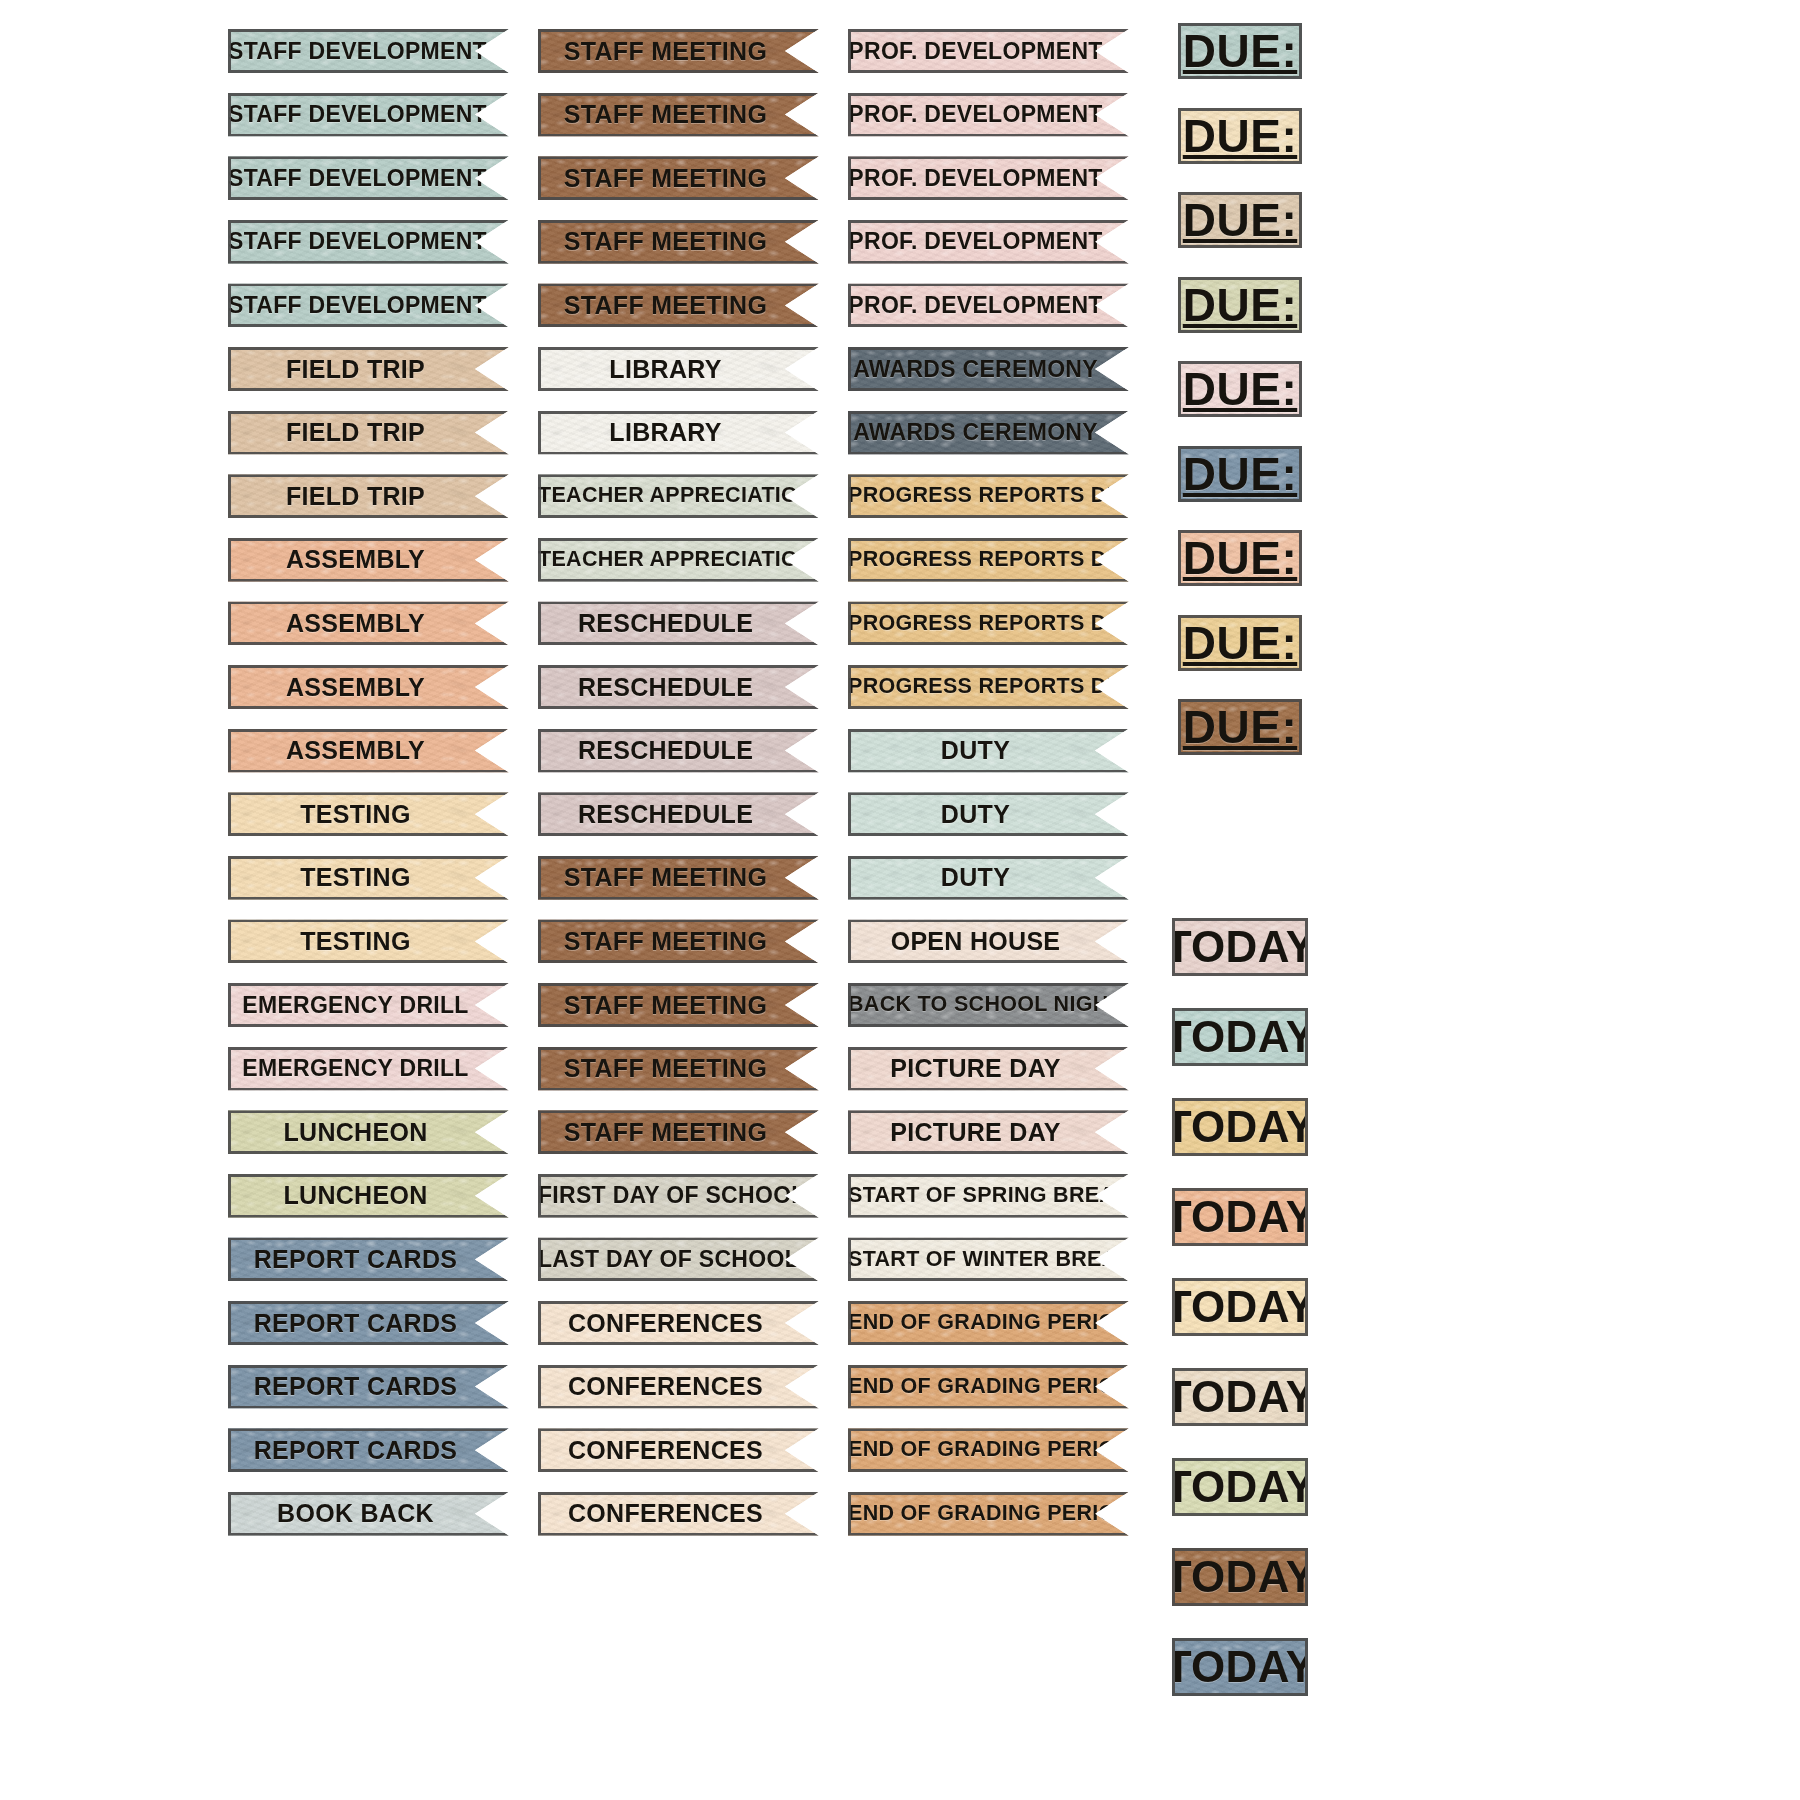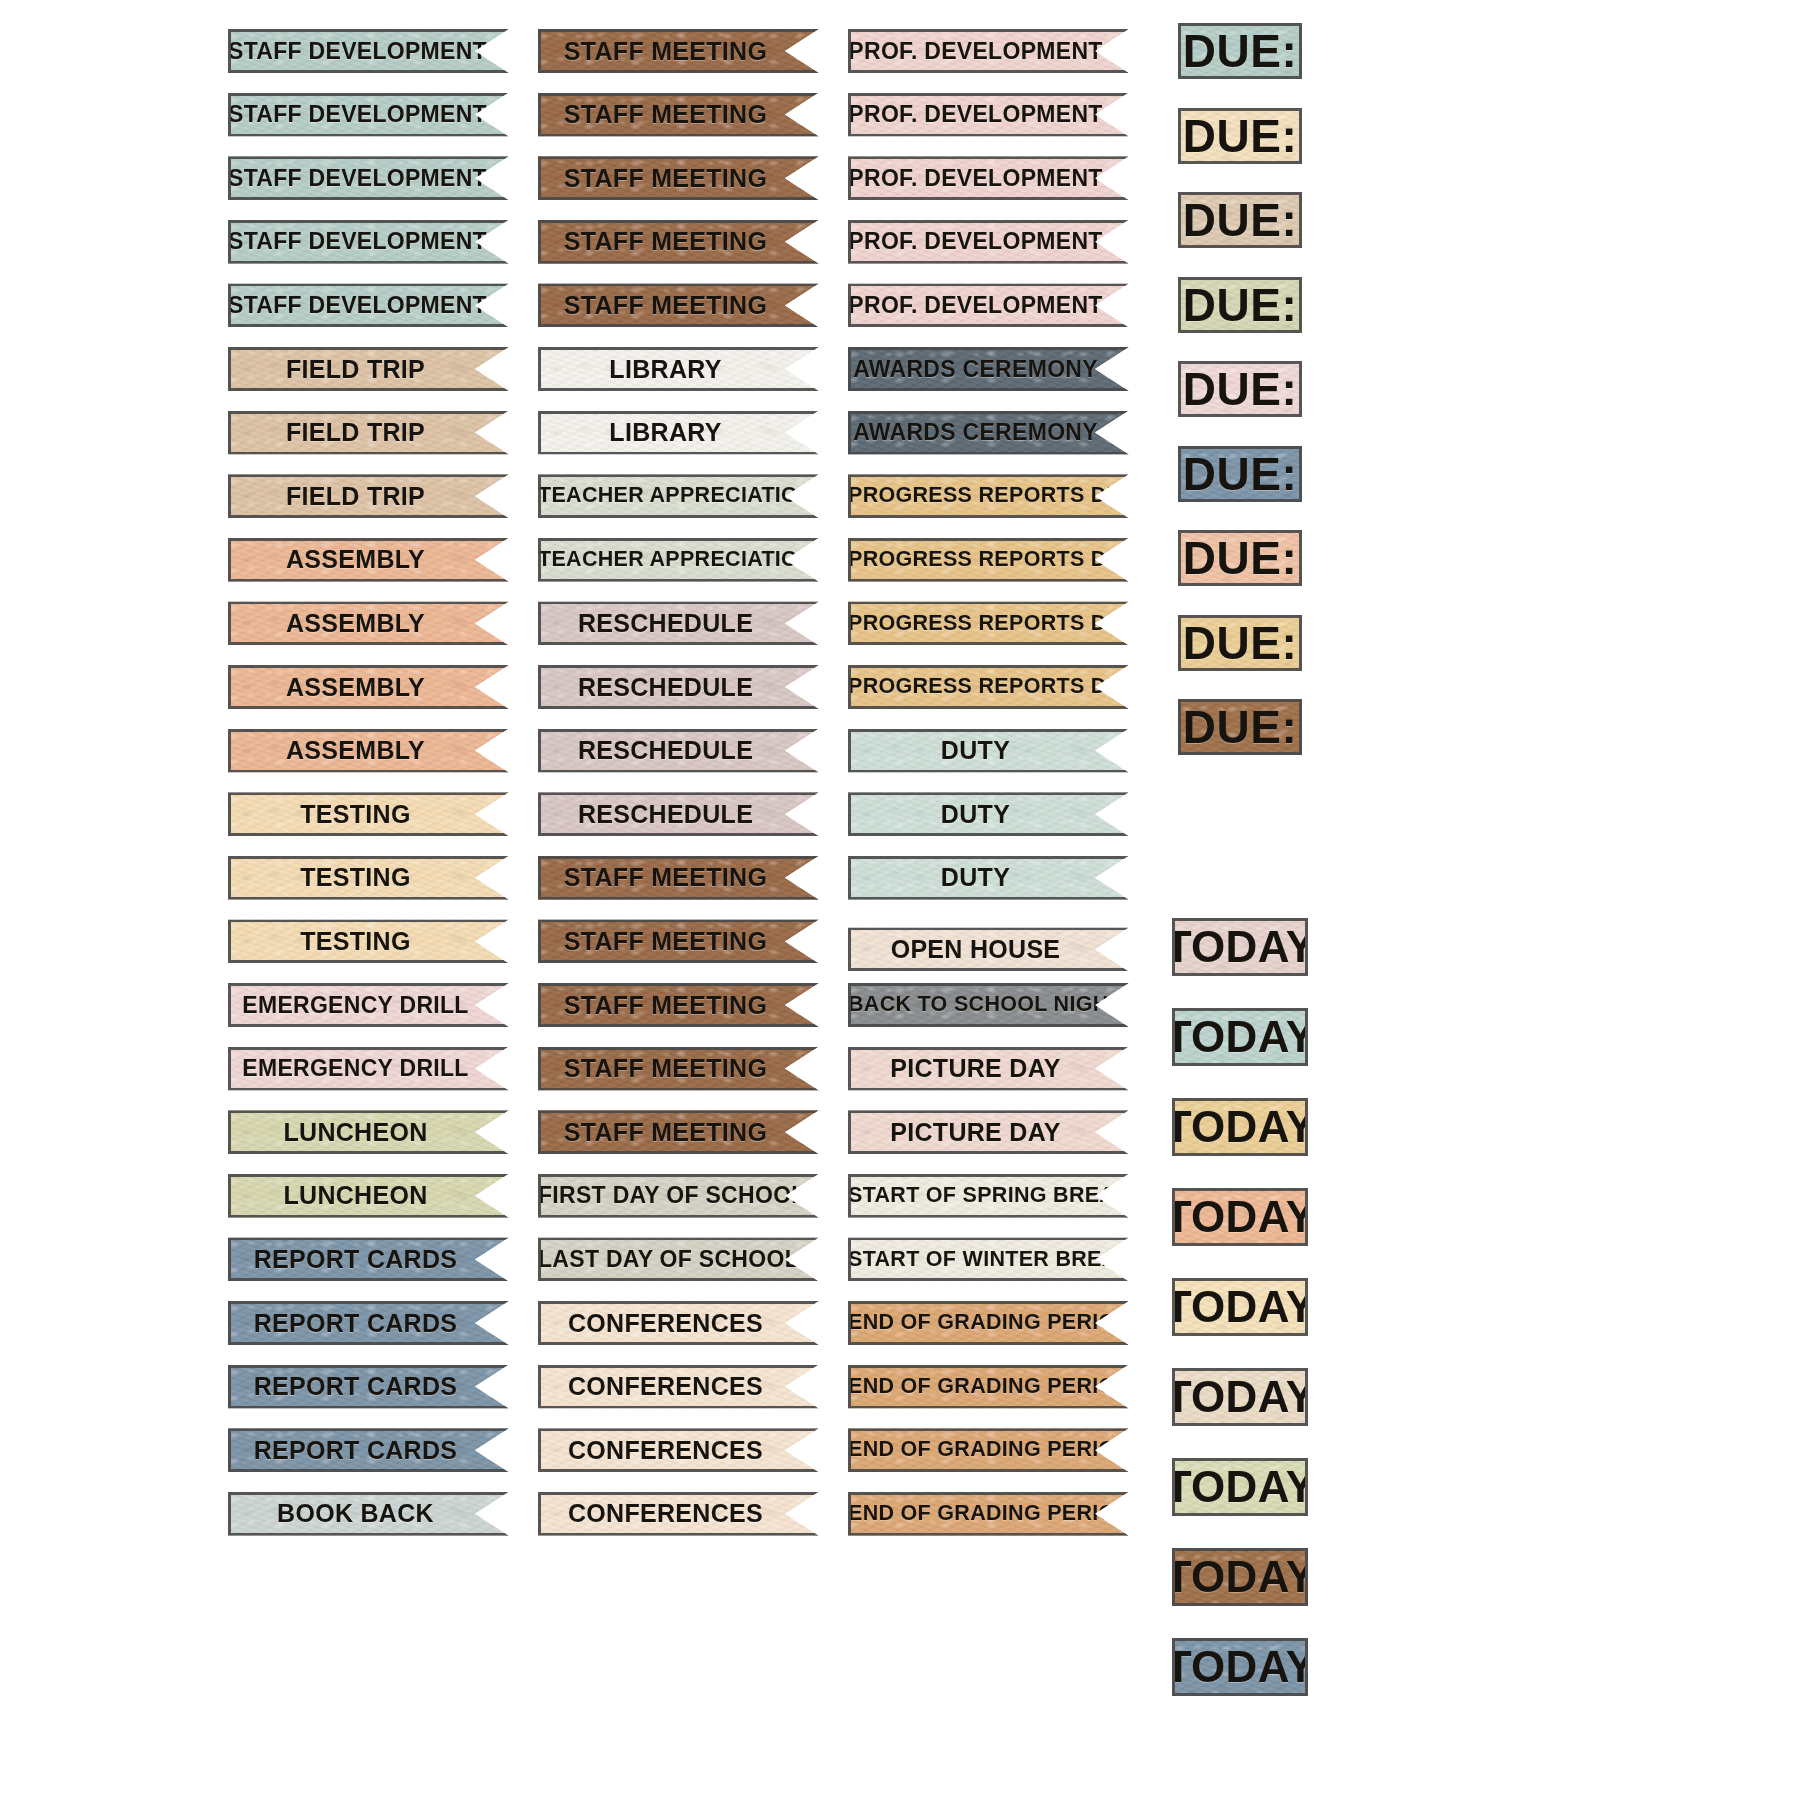--- a/index.html
+++ b/index.html
@@ -73,21 +73,21 @@
     overflow:hidden;
   }
   .tag .lbl{
     position:relative;z-index:3;
     font-weight:bold;
     color:#17140f;
     white-space:nowrap;
     line-height:1;
     text-shadow:0 1px 0 rgba(255,255,255,.30);
   }
-  .tag.due .lbl{font-size:46px;letter-spacing:.5px;}
+  .tag.due .lbl{font-size:46px;letter-spacing:.5px;text-decoration:underline;}
   .tag.today .lbl{font-size:44px;letter-spacing:.3px;}
 </style>
 </head>
 <body>
 
 <div id="sheet">
     <div class="col" style="left: 228px;">
       <div class="ribbon" style="width: 281px; top: 29px;">
         <div class="inner" style="background: rgb(182, 205, 199);"></div>
         <div class="tex"></div>
@@ -457,21 +457,21 @@
         <div class="tex"></div>
         <div class="lbl">DUTY</div>
         <div class="edge" style="z-index: 4;"></div>
       </div>
       <div class="ribbon" style="width: 281px; top: 855.8px;">
         <div class="inner" style="background: rgb(207, 224, 217);"></div>
         <div class="tex"></div>
         <div class="lbl">DUTY</div>
         <div class="edge" style="z-index: 4;"></div>
       </div>
-      <div class="ribbon" style="width: 281px; top: 919.4px; margin-top: 8px;">
+      <div class="ribbon" style="width: 281px; top: 919.4px;">
         <div class="inner" style="background: rgb(242, 226, 214);"></div>
         <div class="tex"></div>
         <div class="lbl">OPEN HOUSE</div>
         <div class="edge" style="z-index: 4;"></div>
       </div>
       <div class="ribbon" style="width: 281px; top: 983px;">
         <div class="inner" style="background: rgb(138, 141, 143);"></div>
         <div class="tex"></div>
         <div class="lbl xs">BACK TO SCHOOL NIGHT</div>
         <div class="edge" style="z-index: 4;"></div>

